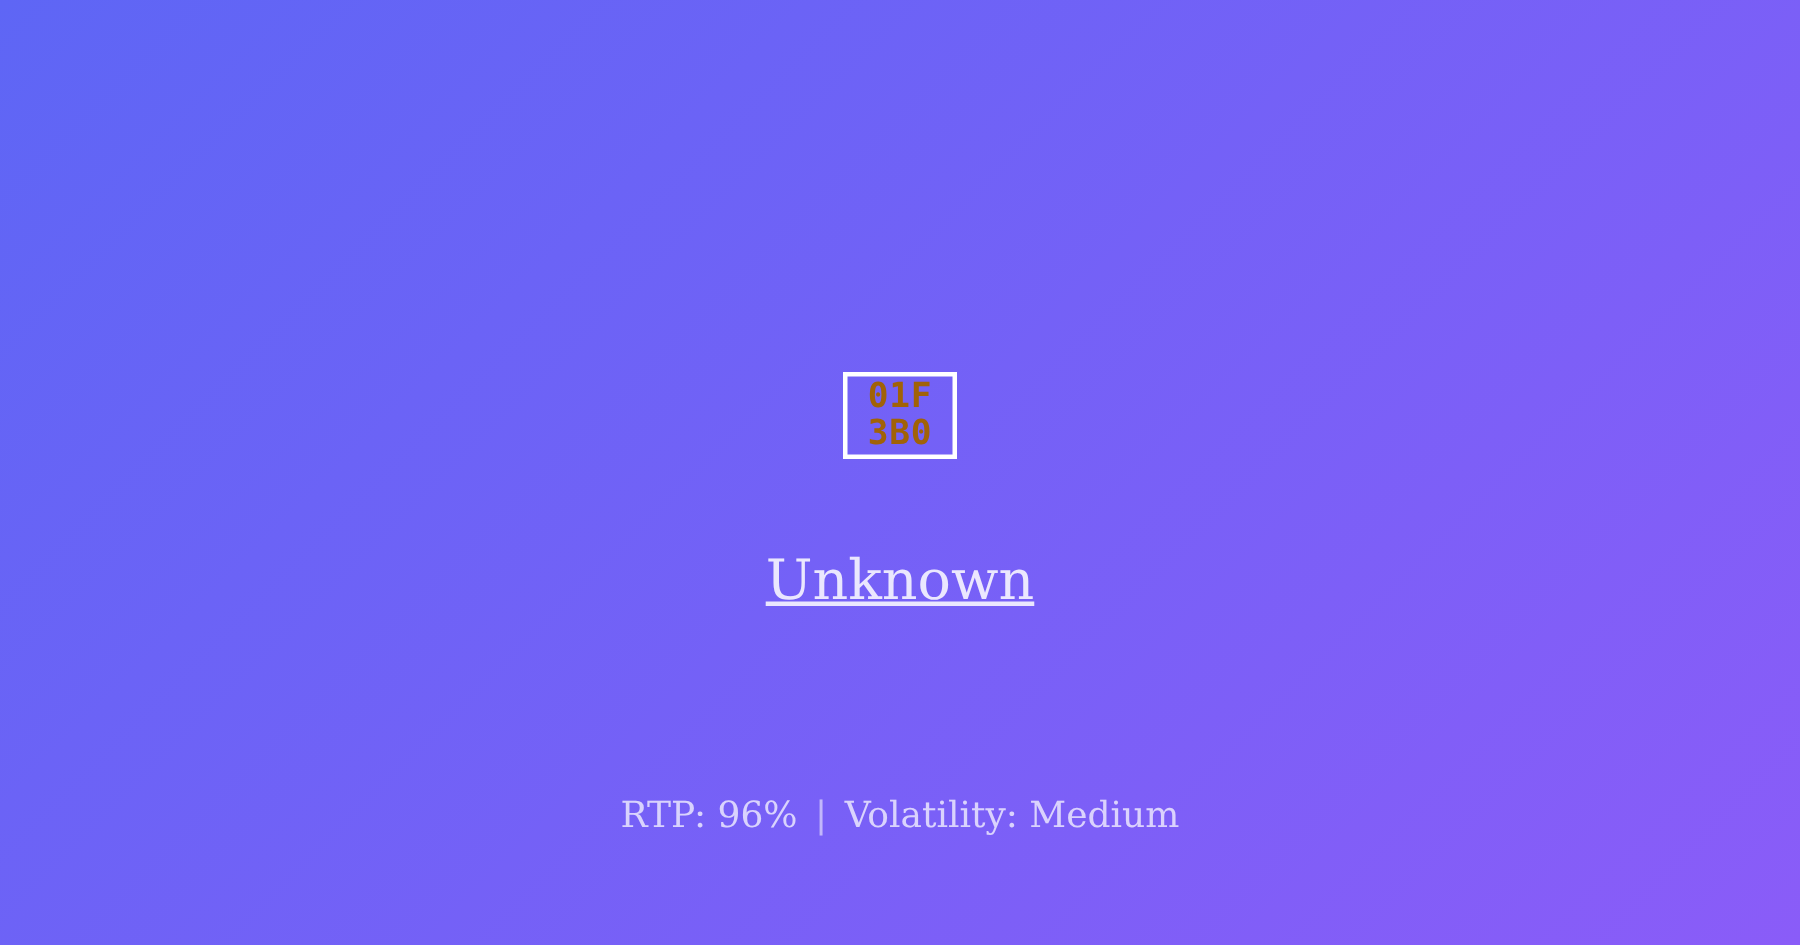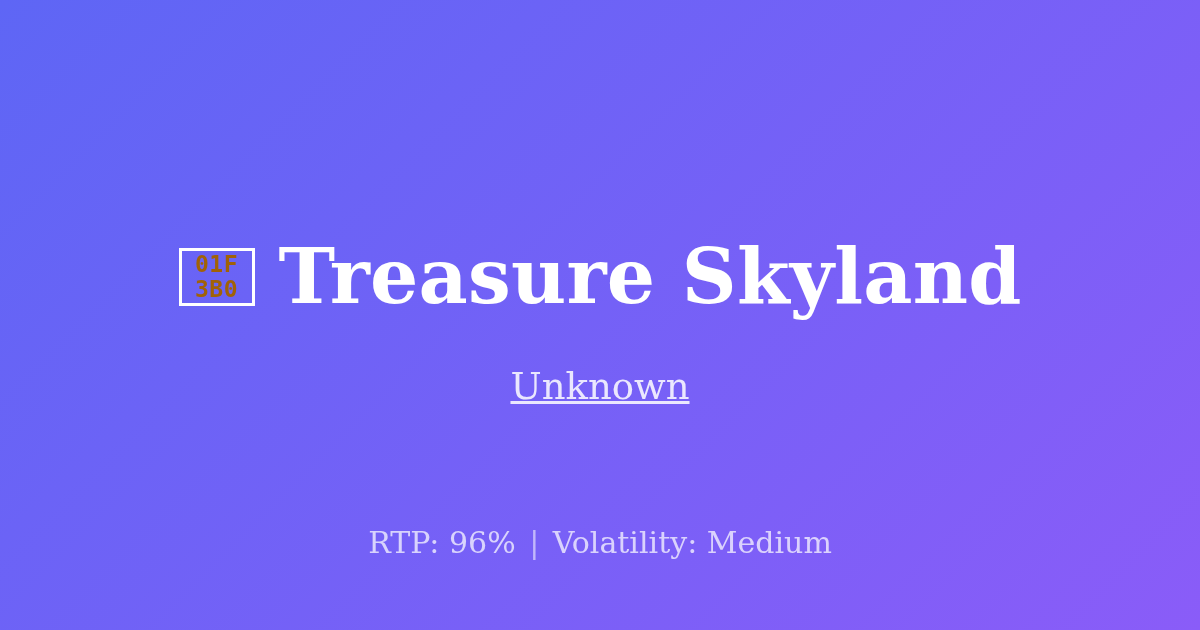--- a/index.html
+++ b/index.html
@@ -89,21 +89,21 @@
 
   
   .meta-line {
     position: absolute;
     top: 528px;
     left: 0;
     right: 0;
     text-align: center;
     font-family: "DejaVu Serif", "Liberation Serif", serif;
     font-weight: 400;
-    font-size: 30px;
+    font-size: 24px;
     line-height: 30px;
     color: rgba(255, 255, 255, 0.72);
     white-space: nowrap;
   }
 
   .meta-sep {
     color: rgba(255, 255, 255, 0.55);
     padding: 0 4px;
   }
 </style>
@@ -112,21 +112,20 @@
 
 <div class="og-card">
 
   <div class="title-row">
 
     <span class="tofu-glyph">
       <span class="tofu-row">01F</span>
       <span class="tofu-row">3B0</span>
     </span>
 
-    <h1 class="title-text">Treasure Skyland</h1>
 
   </div>
 
   <div class="subtitle">Unknown</div>
 
   <div class="meta-line">
     <span>RTP: 96%</span>
     <span class="meta-sep">|</span>
     <span>Volatility: Medium</span>
   </div>

